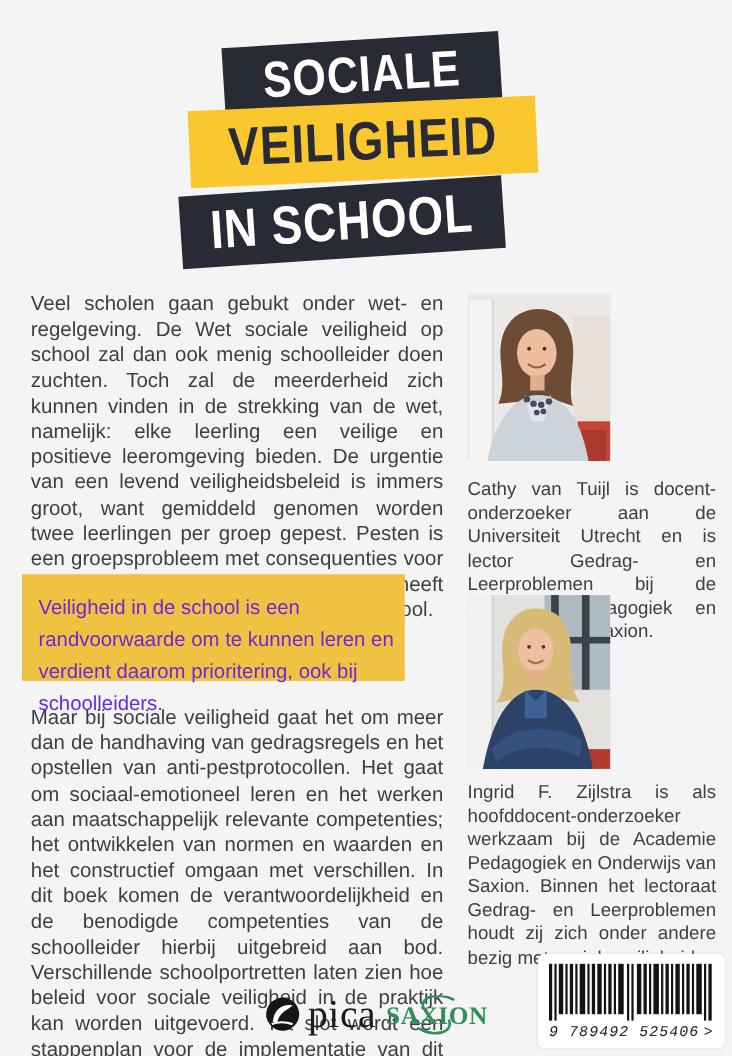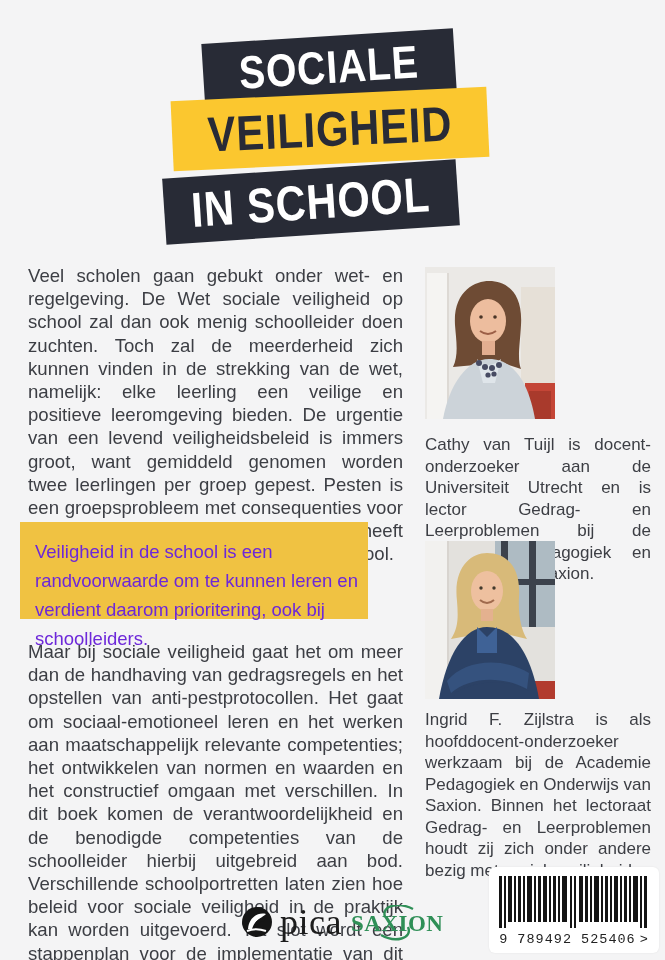--- a/index.html
+++ b/index.html
@@ -34,21 +34,21 @@
   
   .pica{position:absolute;left:240px;top:901px;display:flex;align-items:center;gap:6px;}
   .pica-word{font-family:"Liberation Serif",serif;font-size:36px;color:#1c1c1c;letter-spacing:.5px;}
   .saxion{position:absolute;left:351px;top:905px;width:100px;height:36px;text-align:right;}
   .saxion-word{position:absolute;left:0;top:6px;font-family:"Liberation Serif",serif;font-weight:700;font-size:23px;color:#2f8f57;letter-spacing:.5px;}
   .saxion-swoosh{position:absolute;left:0;top:0;}
 
   .barcode-box{position:absolute;left:489px;top:867px;width:170px;height:86px;background:#fff;border-radius:6px;box-shadow:0 0 2px rgba(0,0,0,.08);}
   .bars{position:absolute;left:10px;top:9px;}
   .isbn-row{position:absolute;left:0;bottom:6px;width:100%;display:flex;justify-content:center;gap:4px;
-            font-family:"Liberation Mono",monospace;font-size:13.5px;color:#222;letter-spacing:1px;white-space:nowrap;}
+            font-family:"Liberation Mono",monospace;font-size:13.5px;color:#222;letter-spacing:1px;white-space:nowrap;font-style:italic;}
 </style>
 </head>
 <body>
 
 <div class="cover">
 
   <div class="banner banner1">
     <span class="condense">SOCIALE</span>
   </div>
   <div class="banner banner2">

